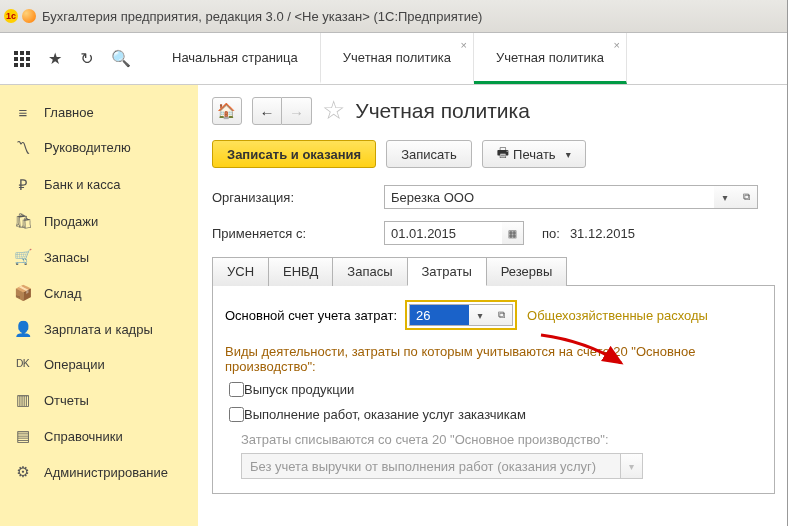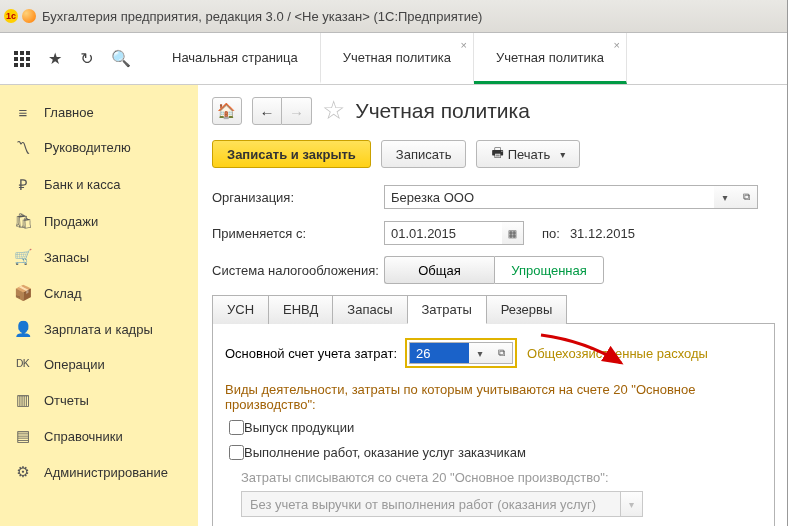--- a/index.html
+++ b/index.html
@@ -183,21 +183,21 @@
       <div class="navgroup">
         <div class="navbtn">←</div>
         <div class="navbtn disabled">→</div>
       </div>
       <span class="star">☆</span>
       <span class="pagetitle">Учетная политика</span>
     </div>
 
     <div class="actionrow">
       <div class="btn yellow">
-          <span>Записать и закрыть</span>
+          <span>Записать и оказания</span>
         </div>
       <div class="btn">
           <span>Записать</span>
         </div>
       <div class="btn dd">
           <span class="print-icon">🖶</span>
           <span>Печать</span>
         </div>
     </div>
 
@@ -213,31 +213,20 @@
     <div class="formrow">
       <span class="lbl">Применяется с:</span>
       <div class="input dateinput">
           <span>01.01.2015</span>
         </div>
       <div class="mini">▦</div>
       <span class="static" style="margin:0 10px 0 18px">по:</span>
       <span class="static">31.12.2015</span>
     </div>
 
-    <div class="formrow">
-      <span class="lbl" style="width:172px">Система налогообложения:</span>
-      <div class="seg">
-        <div class="segbtn">
-            <span>Общая</span>
-          </div>
-        <div class="segbtn">
-            <span>Упрощенная</span>
-          </div>
-      </div>
-    </div>
 
     <svg class="arrow-svg" width="100" height="40">
       <defs>
           <marker id="ah" markerWidth="8" markerHeight="8" refX="6" refY="3" orient="auto">
             <path d="M0,0 L7,3 L0,6 Z" fill="#d40000"></path>
           </marker>
         </defs>
       <path d="M5,2 Q50,8 85,30" stroke="#d40000" stroke-width="3" fill="none" marker-end="url(#ah)"></path>
     </svg>
 

